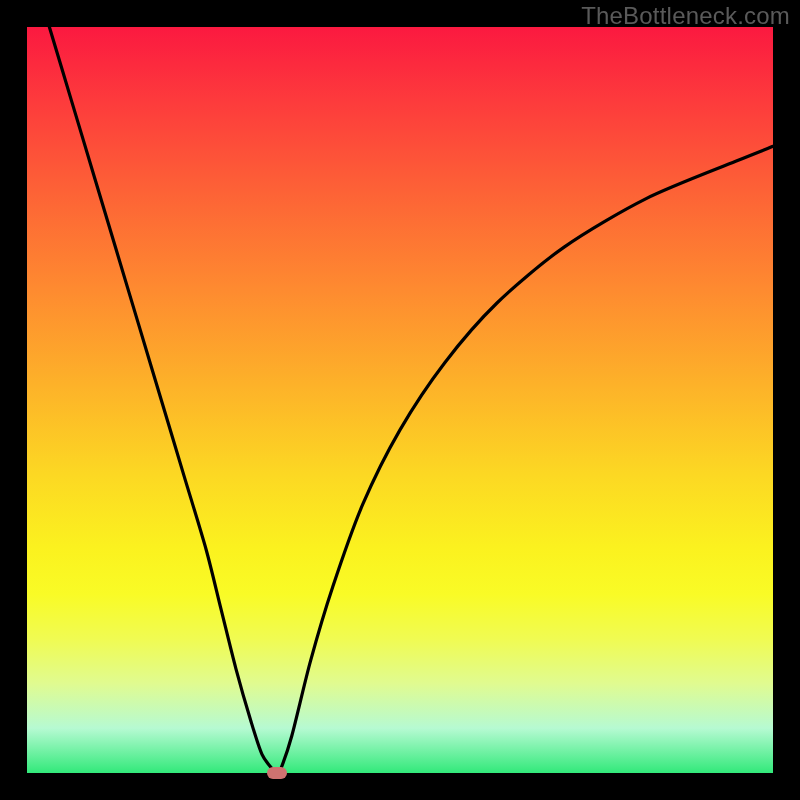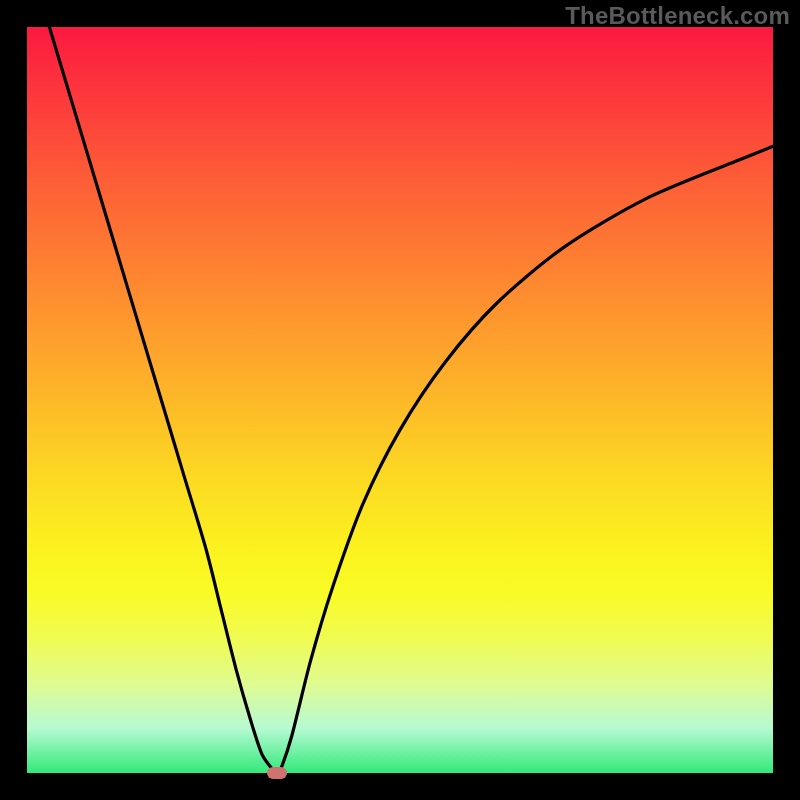--- a/index.html
+++ b/index.html
@@ -10,21 +10,21 @@
     height: 800px;
     background: #000;
   }
   .watermark {
     position: absolute;
     top: 2px;
     right: 10px;
     color: #5a5a5a;
     font-family: Arial, Helvetica, sans-serif;
     font-size: 24px;
-    font-weight: 700;
+    font-weight: 400;
     letter-spacing: 0.2px;
     z-index: 5;
   }
   .plot-area {
     position: absolute;
     left: 27px;
     top: 27px;
     width: 746px;
     height: 746px;
     background: linear-gradient(to bottom,

